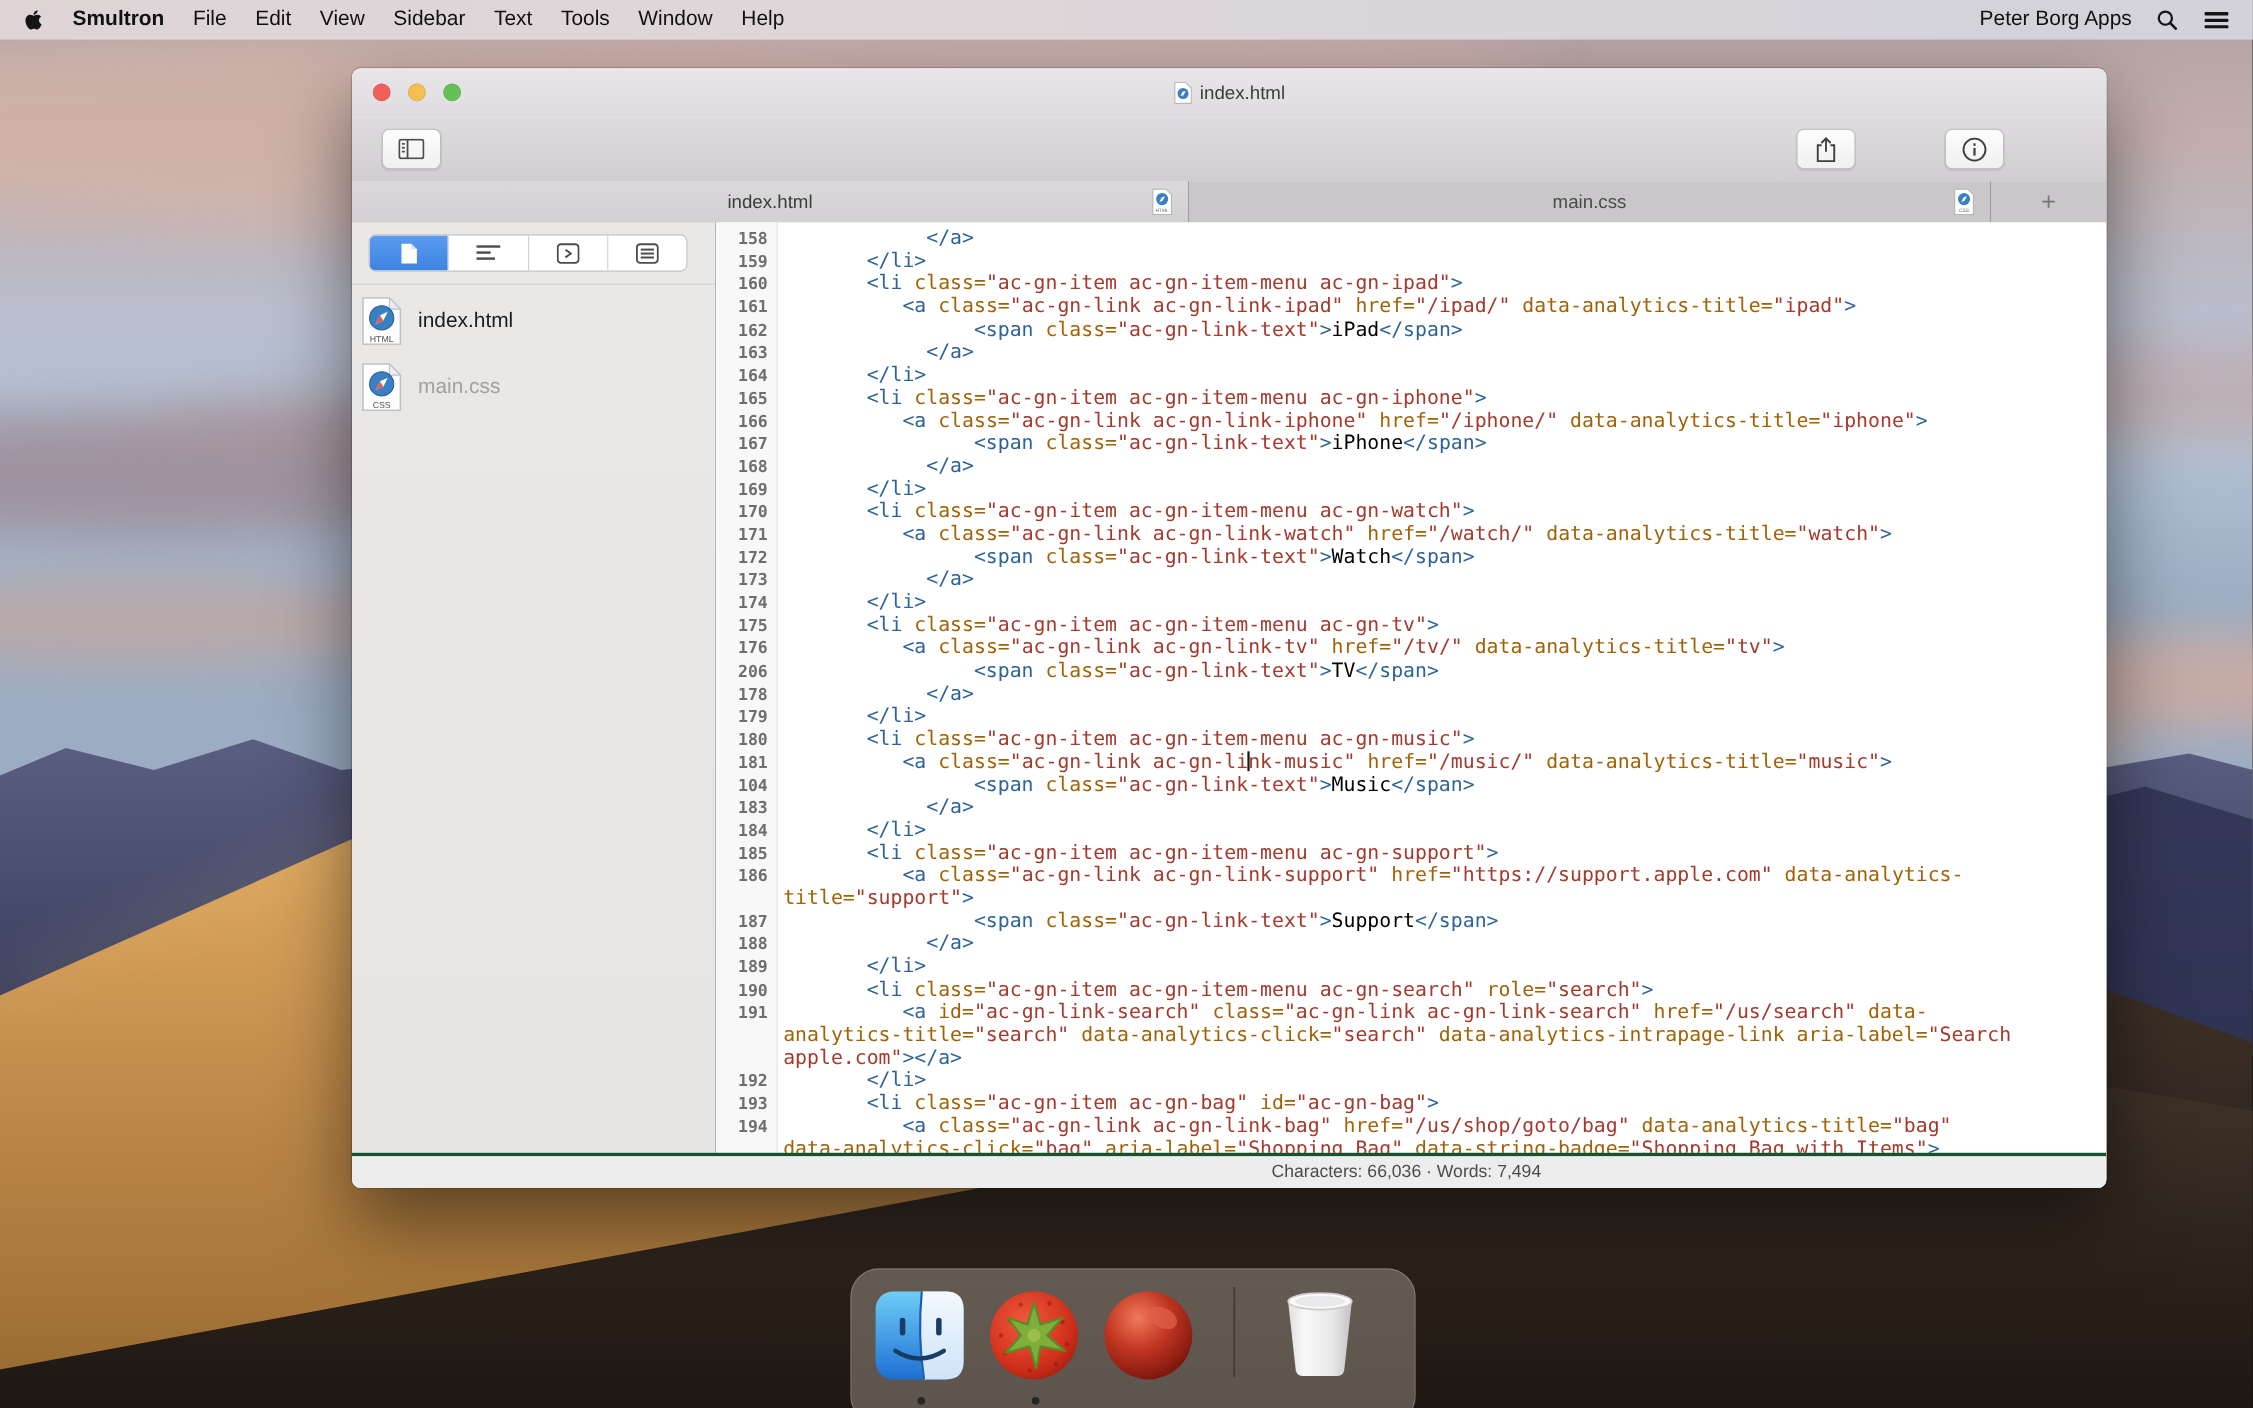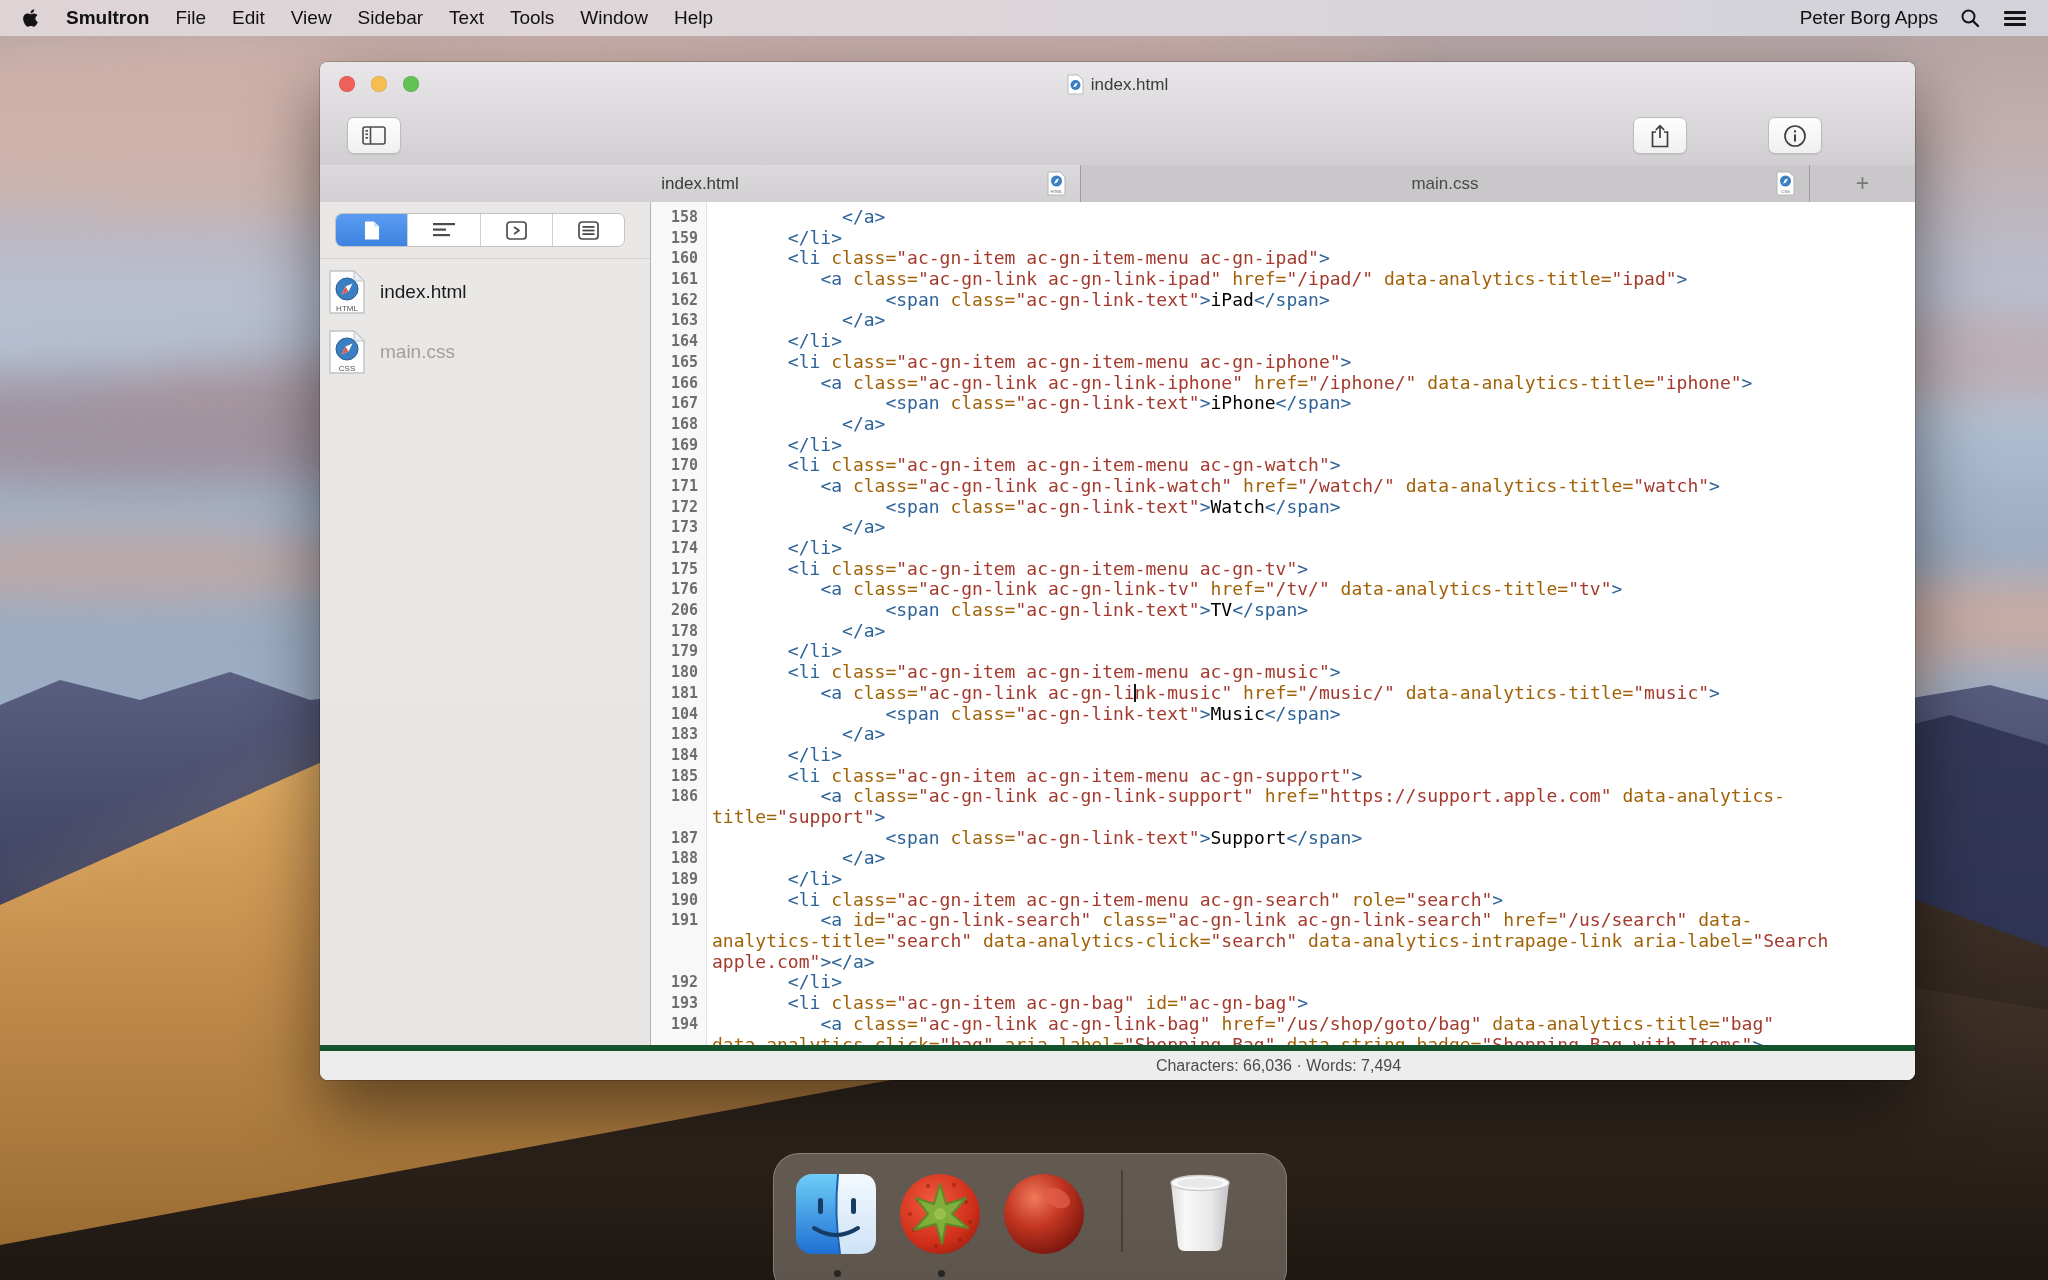--- a/index.html
+++ b/index.html
@@ -70,21 +70,21 @@
   .crow{display:flex;height:20.7px;white-space:pre;}
   .lnum{display:inline-block;width:47px;padding-right:8px;text-align:right;color:#6e6e6e;font-size:15px;line-height:20.7px;flex:none;font-weight:bold;}
   .ctext{padding-left:6px;color:#1a1a1a;}
   .tok-t{color:#2d6398;}
   .tok-a{color:#a16207;}
   .tok-s{color:#a33a2d;}
   .tok-x{color:#000;font-weight:normal;}
   .tok-c{display:inline-block;width:2px;height:18px;background:#151515;vertical-align:-3px;margin:0 -1px;}
 
   
-  .statusbar{position:absolute;left:0;bottom:0;width:100%;height:29px;background:#eeedee;border-top:6px solid #14532d;}
+  .statusbar{position:absolute;left:0;bottom:0;width:100%;height:29px;background:#eeedee;border-top:3px solid #14532d;}
   .status-text{position:absolute;left:385px;width:1147px;top:0;height:29px;display:flex;align-items:center;justify-content:center;
     font-size:16px;color:#4c4c4c;}
 
   
   .dock{position:absolute;left:773px;top:1153px;width:512px;height:140px;border-radius:26px;
     background:rgba(158,147,138,.5);border:1px solid rgba(255,255,255,.22);z-index:25;display:flex;align-items:flex-start;}
   .dock-item{position:absolute;top:18px;width:84px;height:84px;}
   .dock-dot{position:absolute;top:116px;width:7px;height:7px;border-radius:50%;background:#262626;display:none;}
   .dock-item.running + .dock-dot{display:block;}
   .dock-sep{position:absolute;left:1121px;top:1170px;width:2px;height:82px;background:rgba(50,45,40,.55);z-index:26;}

